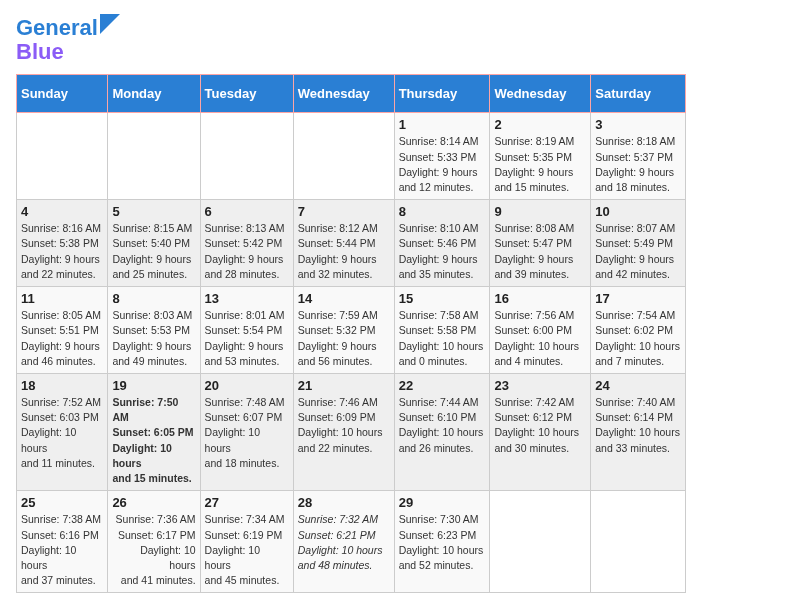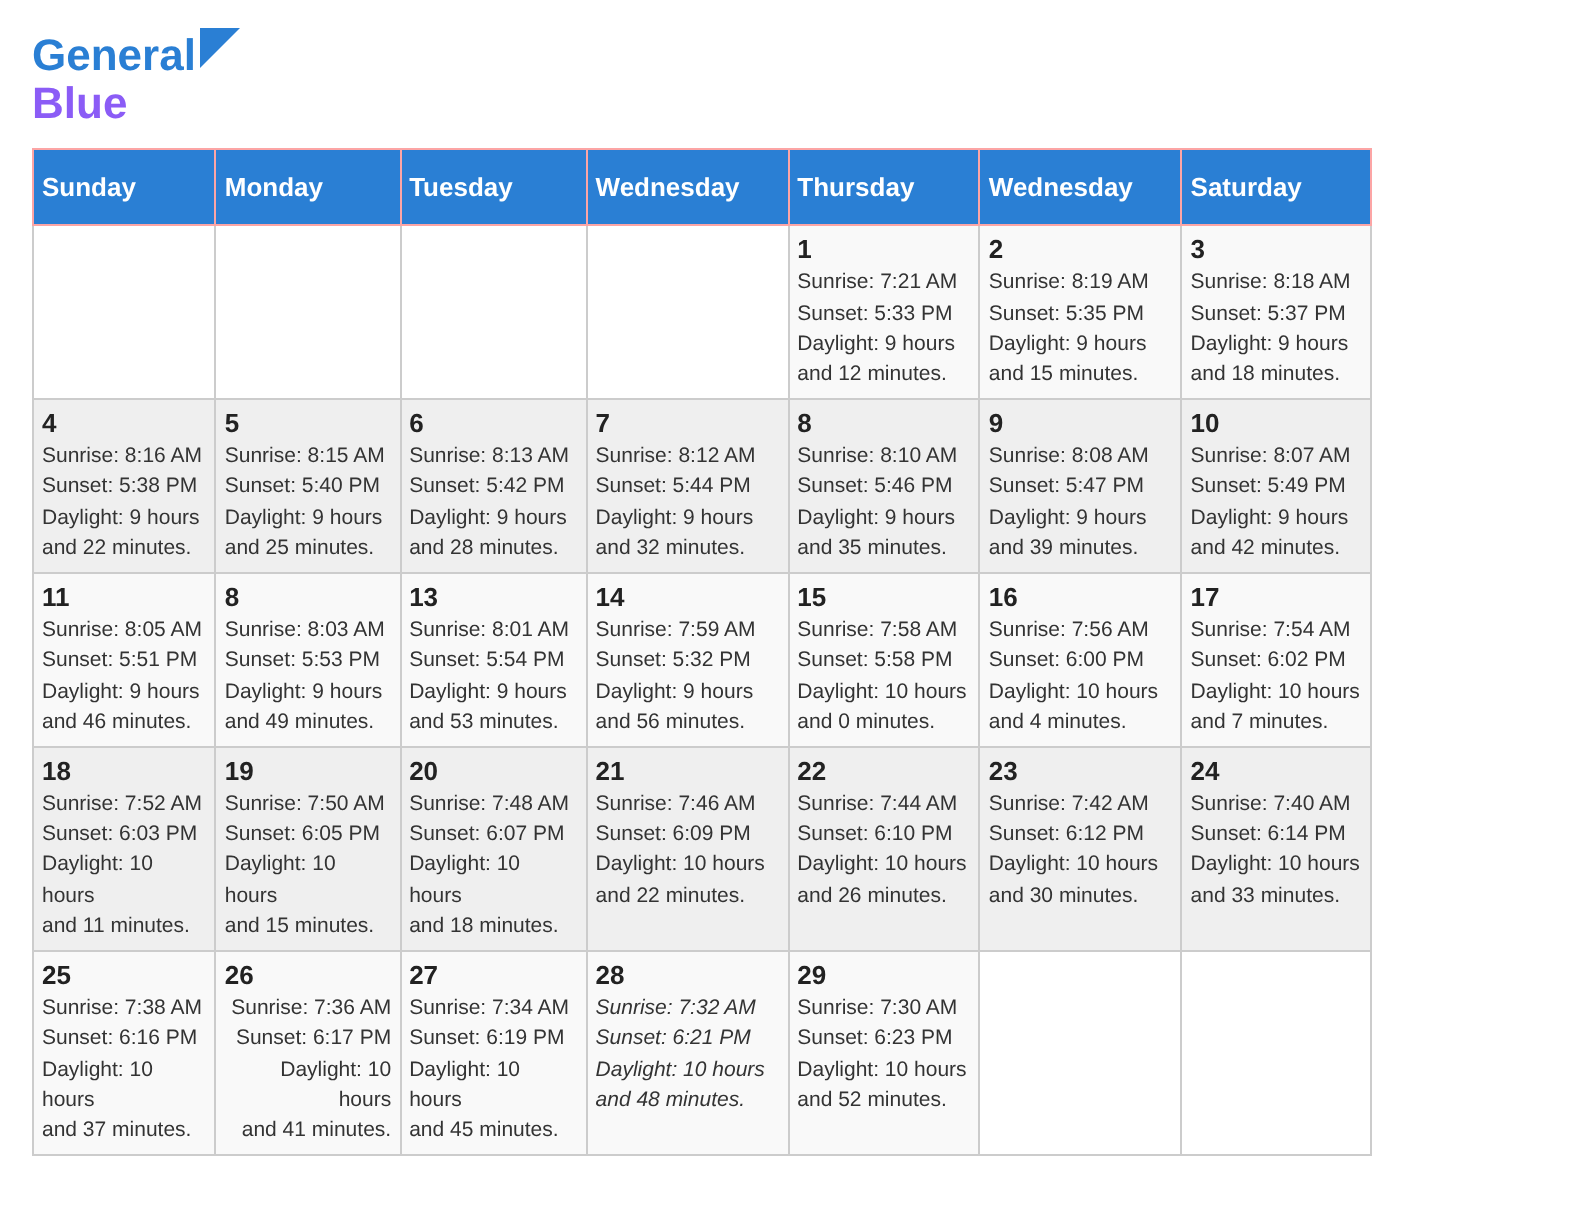--- a/index.html
+++ b/index.html
@@ -120,21 +120,21 @@
         </tr>
     </thead>
     <tbody id="calendar-body">
     <tr>
           <td class="empty"></td>
           <td class="empty"></td>
           <td class="empty"></td>
           <td class="empty"></td>
           <td>
             <span class="day-number">1</span>
-            <div class="day-info" style="white-space: pre-line;">Sunrise: 7:21 AM
+            <div class="day-info" style="white-space: pre-line;">Sunrise: 8:14 AM
 Sunset: 5:33 PM
 Daylight: 9 hours
 and 12 minutes.</div>
           </td>
           <td>
             <span class="day-number">2</span>
             <div class="day-info" style="white-space: pre-line;">Sunrise: 8:19 AM
 Sunset: 5:35 PM
 Daylight: 9 hours
 and 15 minutes.</div>
@@ -252,21 +252,21 @@
         <tr>
           <td>
             <span class="day-number">18</span>
             <div class="day-info" style="white-space: pre-line;">Sunrise: 7:52 AM
 Sunset: 6:03 PM
 Daylight: 10 hours
 and 11 minutes.</div>
           </td>
           <td>
             <span class="day-number">19</span>
-            <div class="day-info" style="white-space: pre-line;">Sunrise: 7:50 AM
+            <div class="day-info" style="white-space: pre-line; font-weight: bold;">Sunrise: 7:50 AM
 Sunset: 6:05 PM
 Daylight: 10 hours
 and 15 minutes.</div>
           </td>
           <td>
             <span class="day-number">20</span>
             <div class="day-info" style="white-space: pre-line;">Sunrise: 7:48 AM
 Sunset: 6:07 PM
 Daylight: 10 hours
 and 18 minutes.</div>

